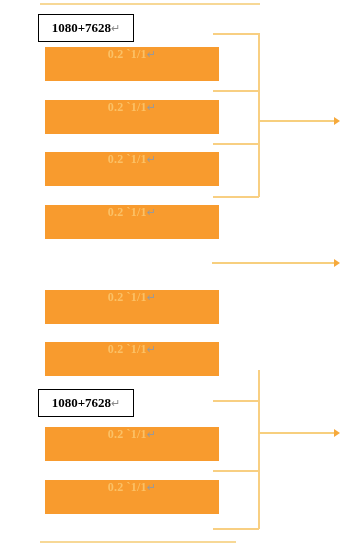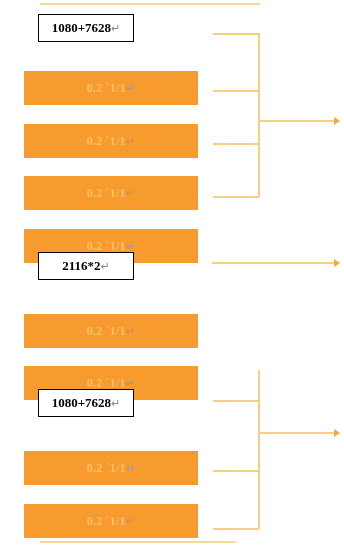--- a/index.html
+++ b/index.html
@@ -19,28 +19,26 @@
   }
   
   .rule {
     position: absolute;
     height: 2px;
     background: #f7d896;
   }
   
   .bar {
     position: absolute;
-    left: 24px;
+    left: 45px;
     width: 174px;
     height: 34px;
     background: #f89b2e;
     display: flex;
-    align-items: center;
     justify-content: center;
-    margin-top: 24px;
   }
   .bar-label {
     font-family: "Liberation Serif", serif;
     font-size: 12px;
     font-weight: bold;
     color: #fbc166;
     letter-spacing: 0.2px;
     white-space: nowrap;
   }
   .bar-label .ret {
@@ -125,23 +123,20 @@
   </div>
 
   <div class="br-h" style="left:213px; top:33px; width:46px;"></div>
   <div class="br-h" style="left:213px; top:90px; width:46px;"></div>
   <div class="br-h" style="left:213px; top:143px; width:46px;"></div>
   <div class="br-h" style="left:213px; top:196px; width:46px;"></div>
   <div class="br-v" style="left:258px; top:33px; height:164px;"></div>
   <div class="arrow-shaft" style="left:258px; top:120px; width:78px;"></div>
   <div class="arrow-head" style="left:334px; top:117px;"></div>
 
-  <div class="labelbox" style="top:252px;">
-    <span class="labelbox-text"><span>2116*2</span><span class="ret">↵</span></span>
-  </div>
 
   <div class="arrow-shaft" style="left:212px; top:262px; width:124px;"></div>
   <div class="arrow-head" style="left:334px; top:259px;"></div>
 
   <div class="bar" style="top:290px;">
     <span class="bar-label"><span>0.2 `1/1</span><span class="ret">↵</span></span>
   </div>
   <div class="bar" style="top:342px;">
     <span class="bar-label"><span>0.2 `1/1</span><span class="ret">↵</span></span>
   </div>

